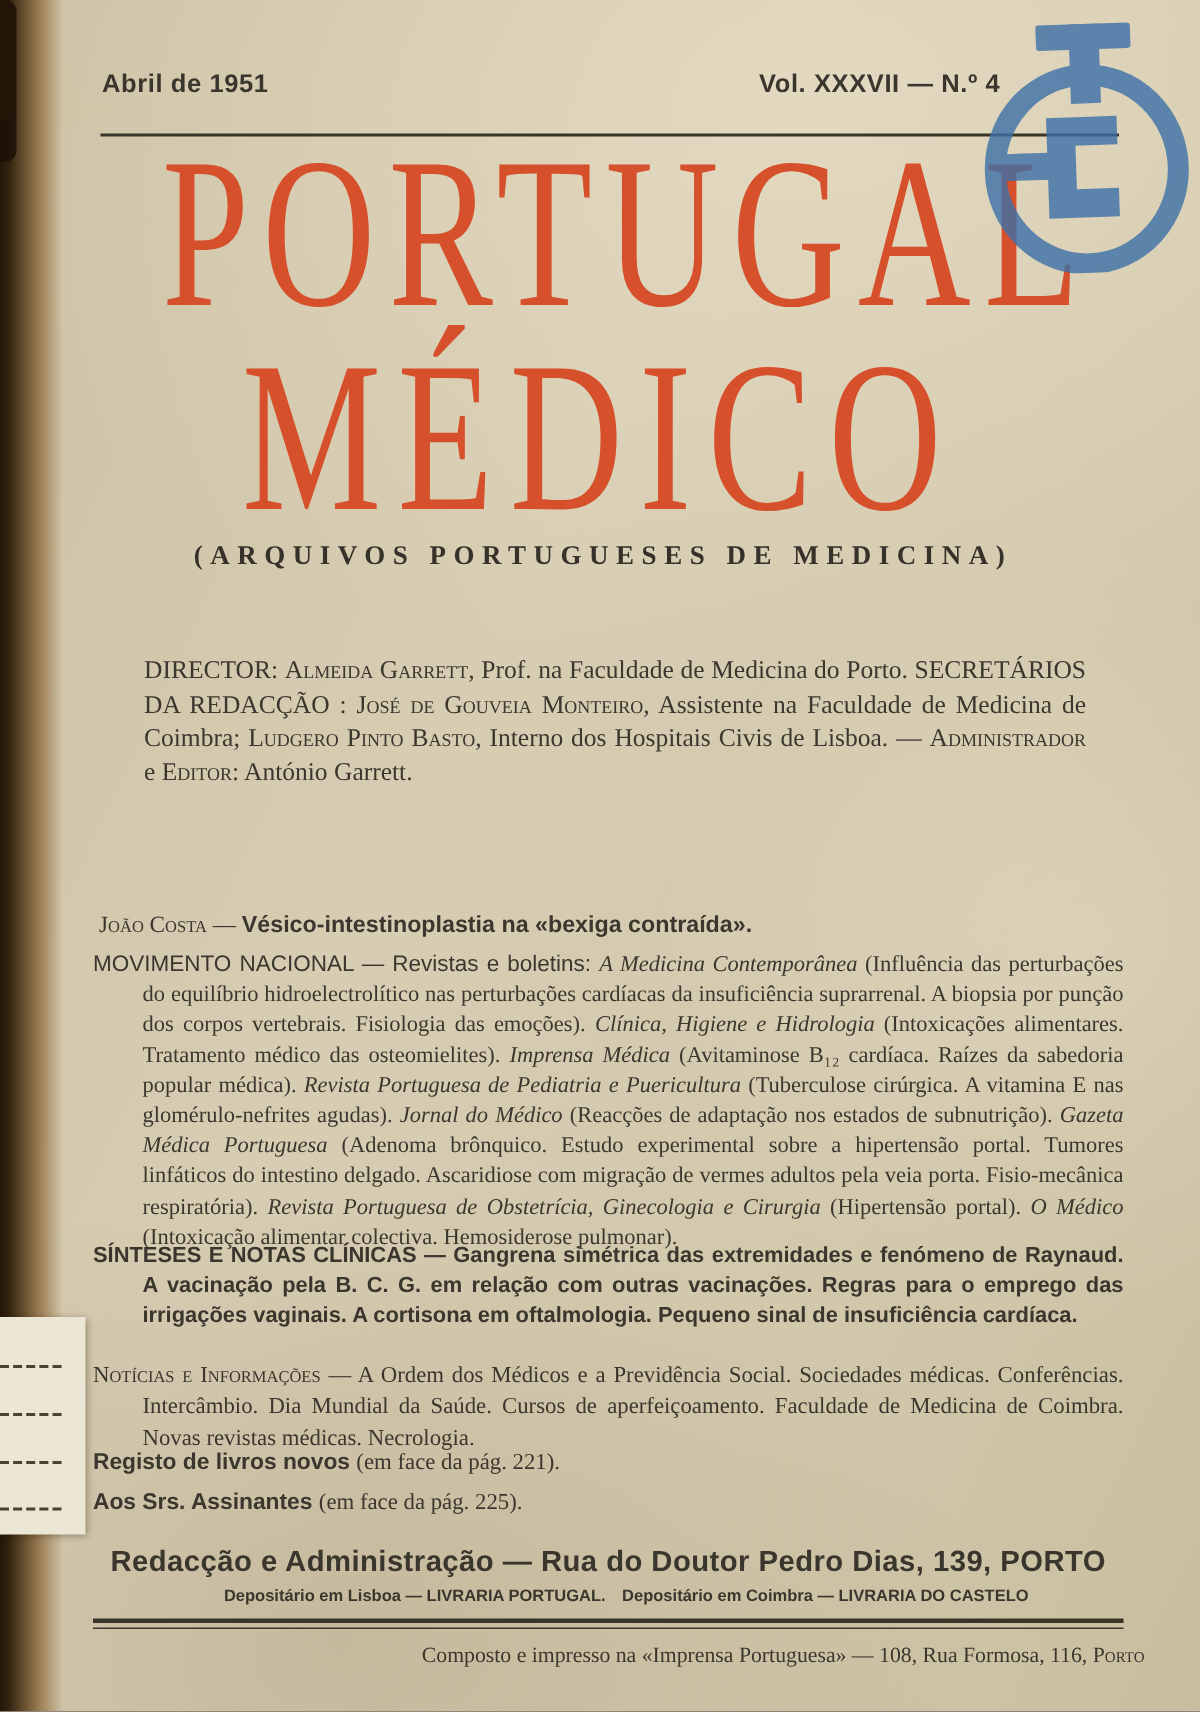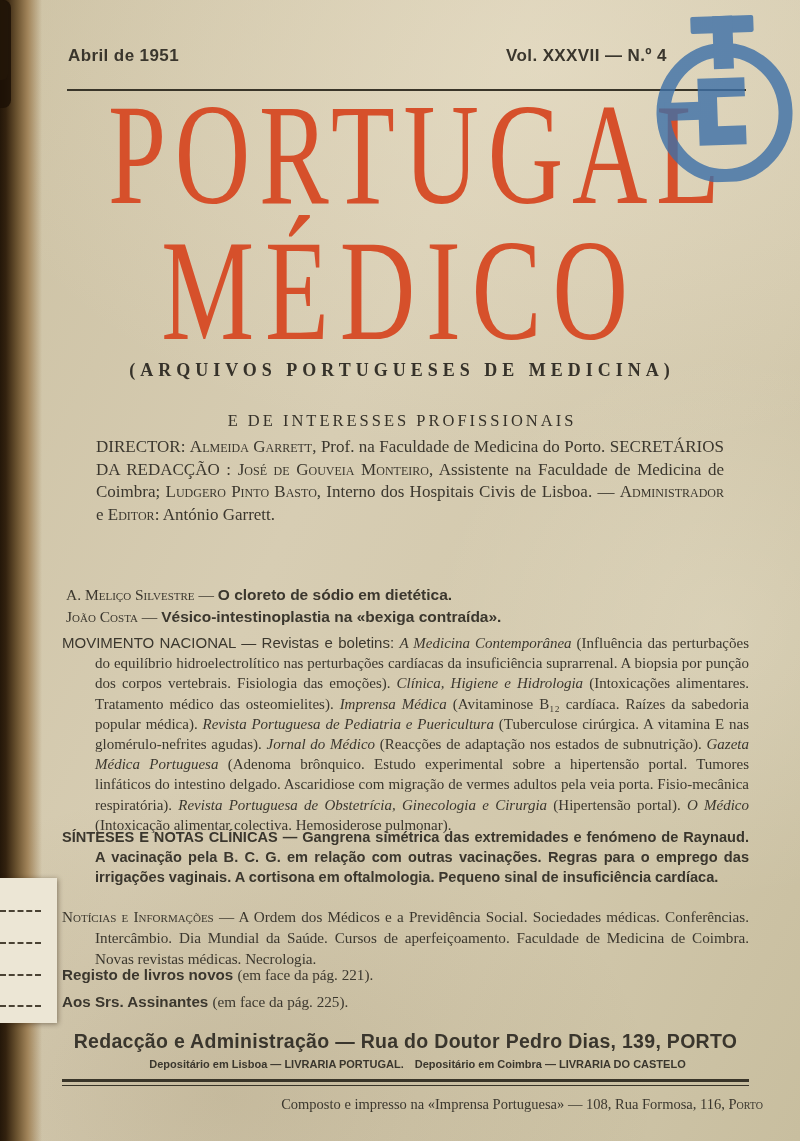--- a/index.html
+++ b/index.html
@@ -87,26 +87,24 @@
       <rect x="18" y="87" width="36" height="18" fill="#3d70a8"></rect>
     </svg>
     
     
   </div>
 
   <div class="abs title title1">PORTUGAL</div>
   <div class="abs title title2">MÉDICO</div>
 
   <div class="abs sub sub1">(ARQUIVOS PORTUGUESES DE MEDICINA)</div>
-  <div class="abs sub sub3">E DE INTERESSES PROFISSIONAIS</div>
 
   <div class="abs masthead"><span class="seg-normal">DIRECTOR: </span><span class="seg-smallcaps">Almeida Garrett</span><span class="seg-normal">, Prof. na Faculdade de Medicina do Porto. SECRETÁRIOS DA REDACÇÃO : </span><span class="seg-smallcaps">José de Gouveia Monteiro</span><span class="seg-normal">, Assistente na Faculdade de Medicina de Coimbra; </span><span class="seg-smallcaps">Ludgero Pinto Basto</span><span class="seg-normal">, Interno dos Hospitais Civis de Lisboa. — </span><span class="seg-smallcaps">Administrador</span><span class="seg-normal"> e </span><span class="seg-smallcaps">Editor</span><span class="seg-normal">: António Garrett.</span></div>
 
 
-  <div class="abs entry entry1"><span class="seg-smallcaps">A. Meliço Silvestre</span><span class="seg-normal"> — </span><span class="seg-boldsans">O cloreto de sódio em dietética.</span></div>
   <div class="abs entry entry2"><span class="seg-smallcaps">João Costa</span><span class="seg-normal"> — </span><span class="seg-boldsans">Vésico-intestinoplastia na «bexiga contraída».</span></div>
 
   <div class="abs para p-mov"><span class="seg-heading">MOVIMENTO NACIONAL — Revistas e boletins:  </span><span class="seg-italic">A Medicina Contemporânea </span><span class="seg-normal">(Influência das perturbações do equilíbrio hidroelectrolítico nas perturbações cardíacas da insuficiência suprarrenal. A biopsia por punção dos corpos vertebrais. Fisiologia das emoções). </span><span class="seg-italic">Clínica, Higiene e Hidrologia </span><span class="seg-normal">(Intoxicações alimentares. Tratamento médico das osteomielites). </span><span class="seg-italic">Imprensa Médica </span><span class="seg-normal">(Avitaminose B₁₂ cardíaca. Raízes da sabedoria popular médica). </span><span class="seg-italic">Revista Portuguesa de Pediatria e Puericultura </span><span class="seg-normal">(Tuberculose cirúrgica. A vitamina E nas glomérulo-nefrites agudas). </span><span class="seg-italic">Jornal do Médico </span><span class="seg-normal">(Reacções de adaptação nos estados de subnutrição). </span><span class="seg-italic">Gazeta Médica Portuguesa </span><span class="seg-normal">(Adenoma brônquico. Estudo experimental sobre a hipertensão portal. Tumores linfáticos do intestino delgado. Ascaridiose com migração de vermes adultos pela veia porta. Fisio-mecânica respiratória). </span><span class="seg-italic">Revista Portuguesa de Obstetrícia, Ginecologia e Cirurgia </span><span class="seg-normal">(Hipertensão portal). </span><span class="seg-italic">O Médico </span><span class="seg-normal">(Intoxicação alimentar colectiva. Hemosiderose pulmonar).</span></div>
   <div class="abs para p-sin"><span class="seg-normal">SÍNTESES E NOTAS CLÍNICAS — Gangrena simétrica das extremidades e fenómeno de Raynaud. A vacinação pela B. C. G. em relação com outras vacinações. Regras para o emprego das irrigações vaginais. A cortisona em oftalmologia. Pequeno sinal de insuficiência cardíaca.</span></div>
   <div class="abs para p-not"><span class="seg-smallcaps">Notícias e Informações</span><span class="seg-normal"> — A Ordem dos Médicos e a Previdência Social. Sociedades médicas. Conferências. Intercâmbio. Dia Mundial da Saúde. Cursos de aperfeiçoamento. Faculdade de Medicina de Coimbra. Novas revistas médicas. Necrologia.</span></div>
   <div class="abs para p-reg"><span class="seg-boldsans">Registo de livros novos </span><span class="seg-normal">(em face da pág. 221).</span></div>
   <div class="abs para p-ass"><span class="seg-boldsans">Aos Srs. Assinantes </span><span class="seg-normal">(em face da pág. 225).</span></div>
 
   <div class="abs ftr-addr sans">Redacção e Administração — Rua do Doutor Pedro Dias, 139, PORTO</div>
   <div class="abs ftr-dep sans">Depositário em Lisboa — LIVRARIA PORTUGAL.  Depositário em Coimbra — LIVRARIA DO CASTELO</div>

